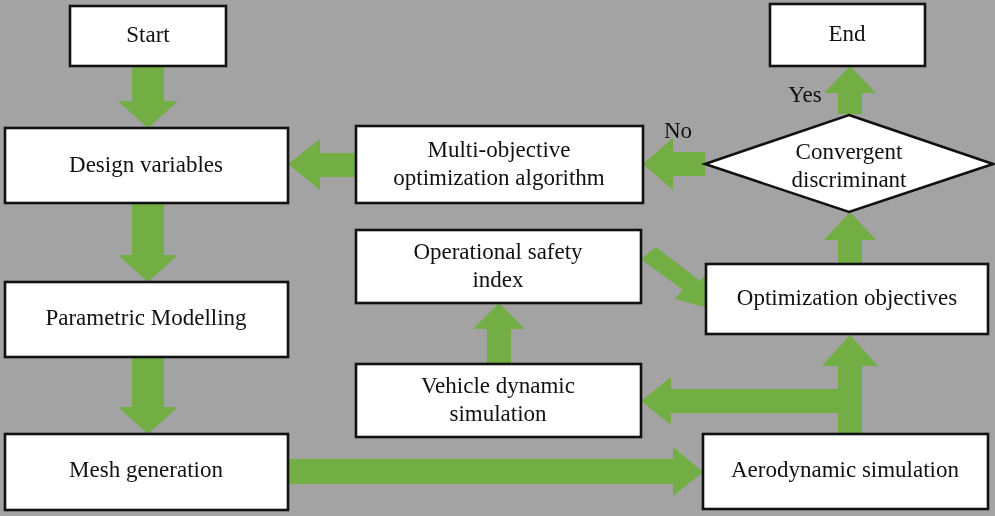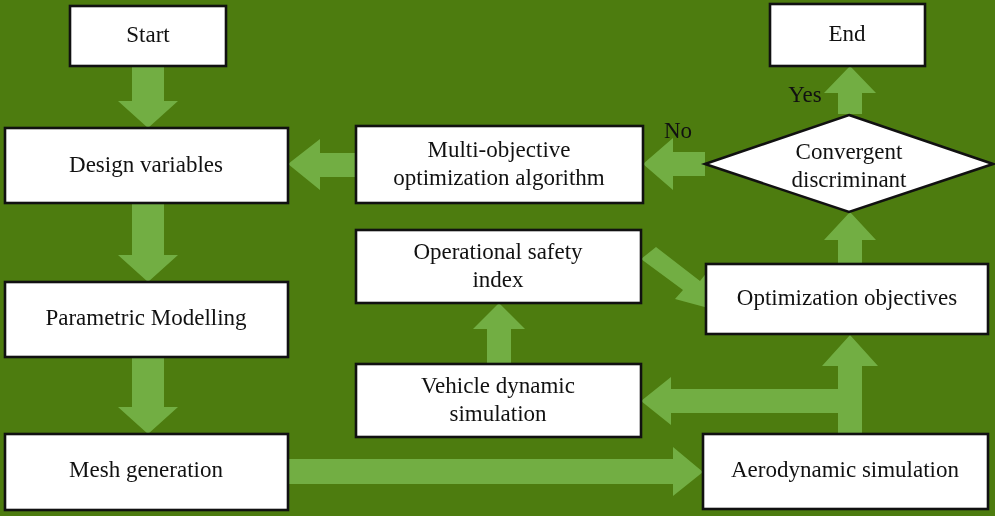--- a/index.html
+++ b/index.html
@@ -10,21 +10,21 @@
   body {
     width: 995px;
     height: 516px;
     font-family: "Liberation Serif", "DejaVu Serif", serif;
     overflow: hidden;
   }
   #flowchart-root {
     position: relative;
     width: 995px;
     height: 516px;
-    background: #4d7c0f;
+    background: #a3a3a3;
   }
   svg.chart-svg {
     display: block;
     width: 995px;
     height: 516px;
   }
   .node-shape {
     fill: #ffffff;
     stroke: #111111;
     stroke-width: 2.6;

